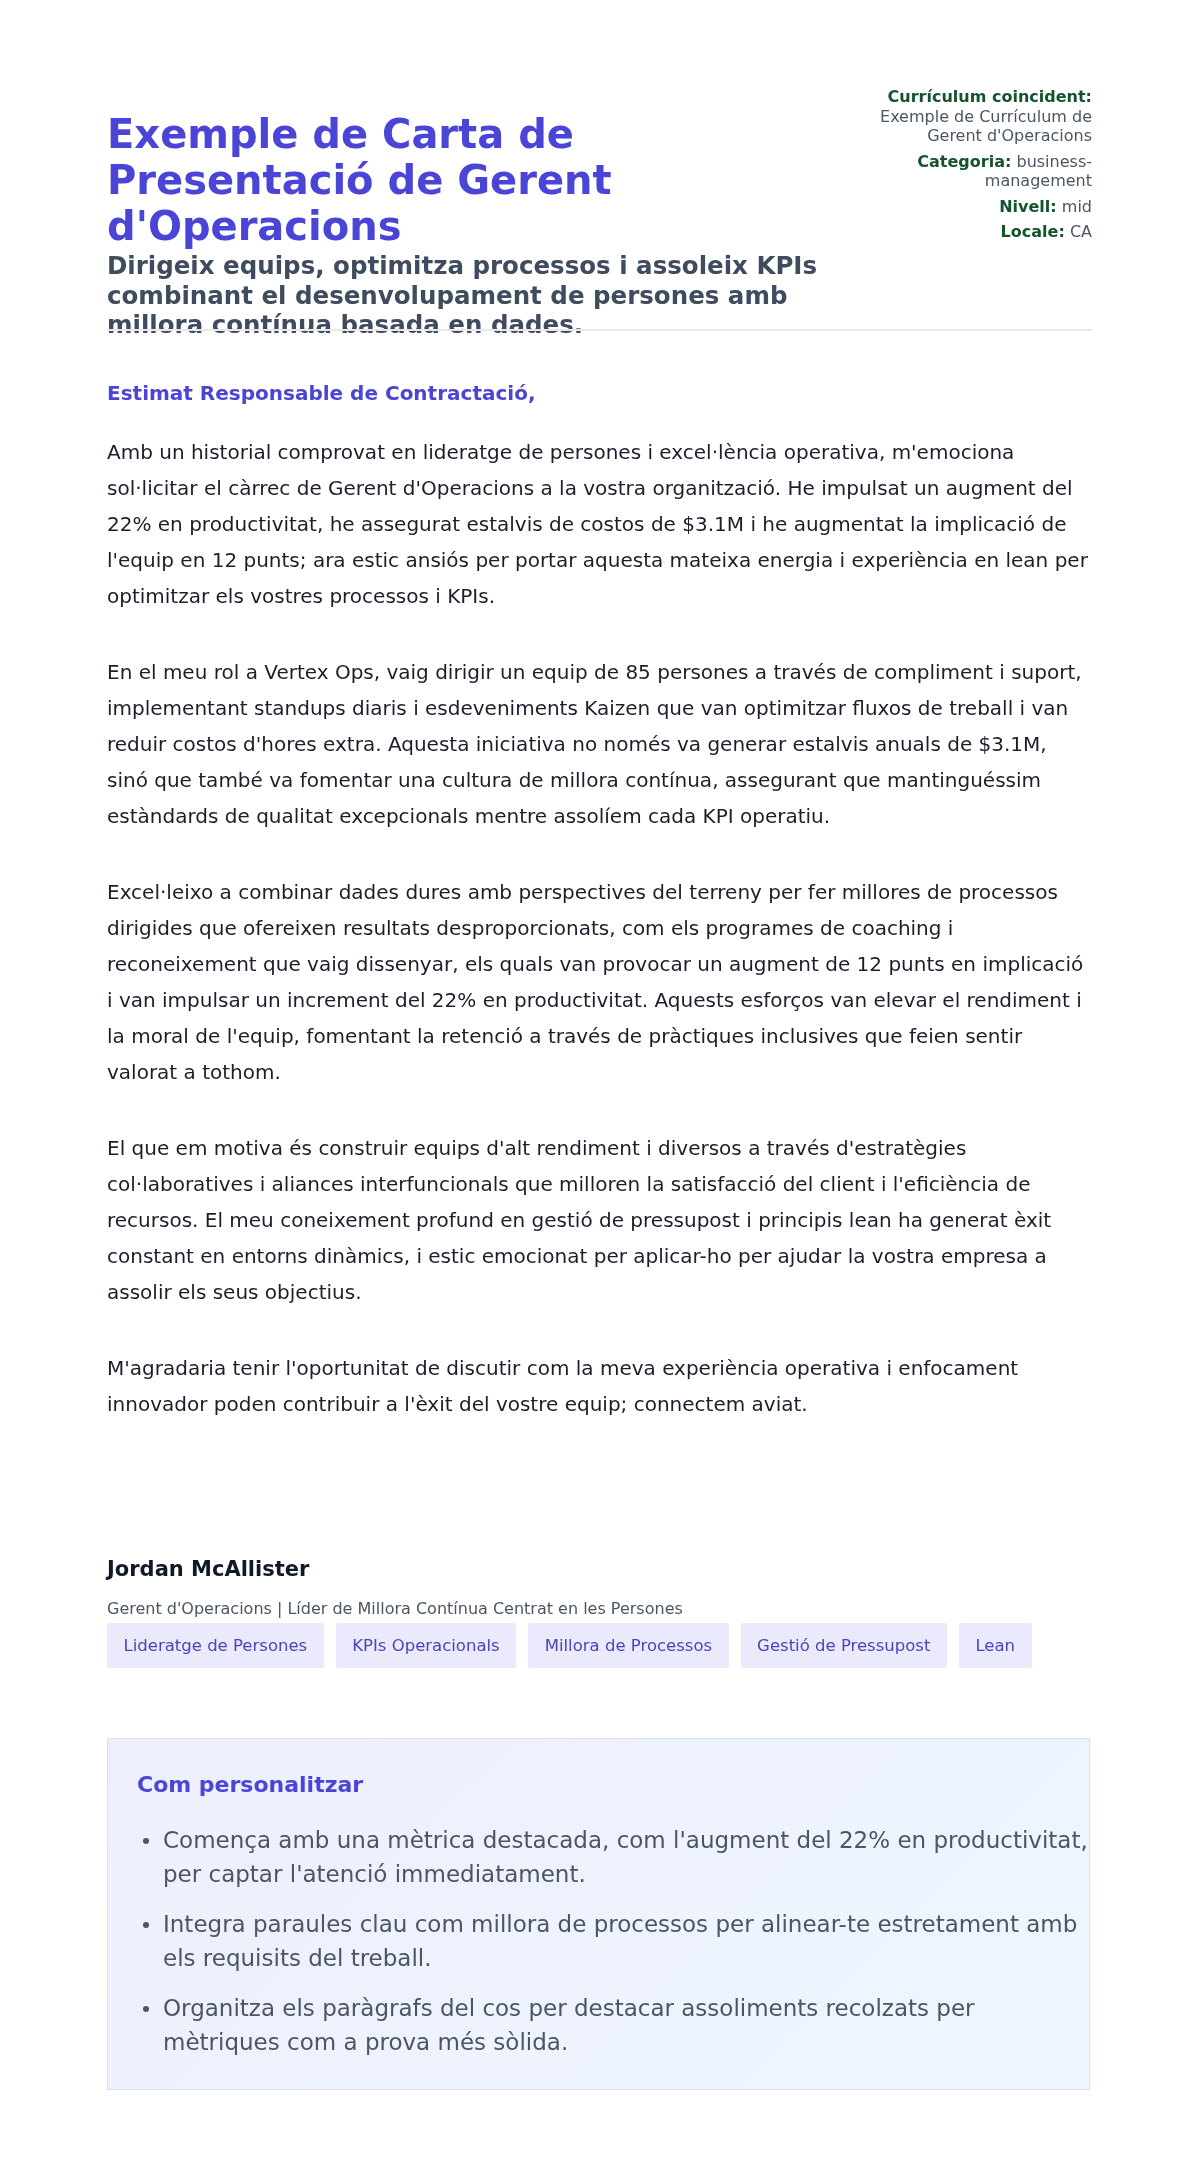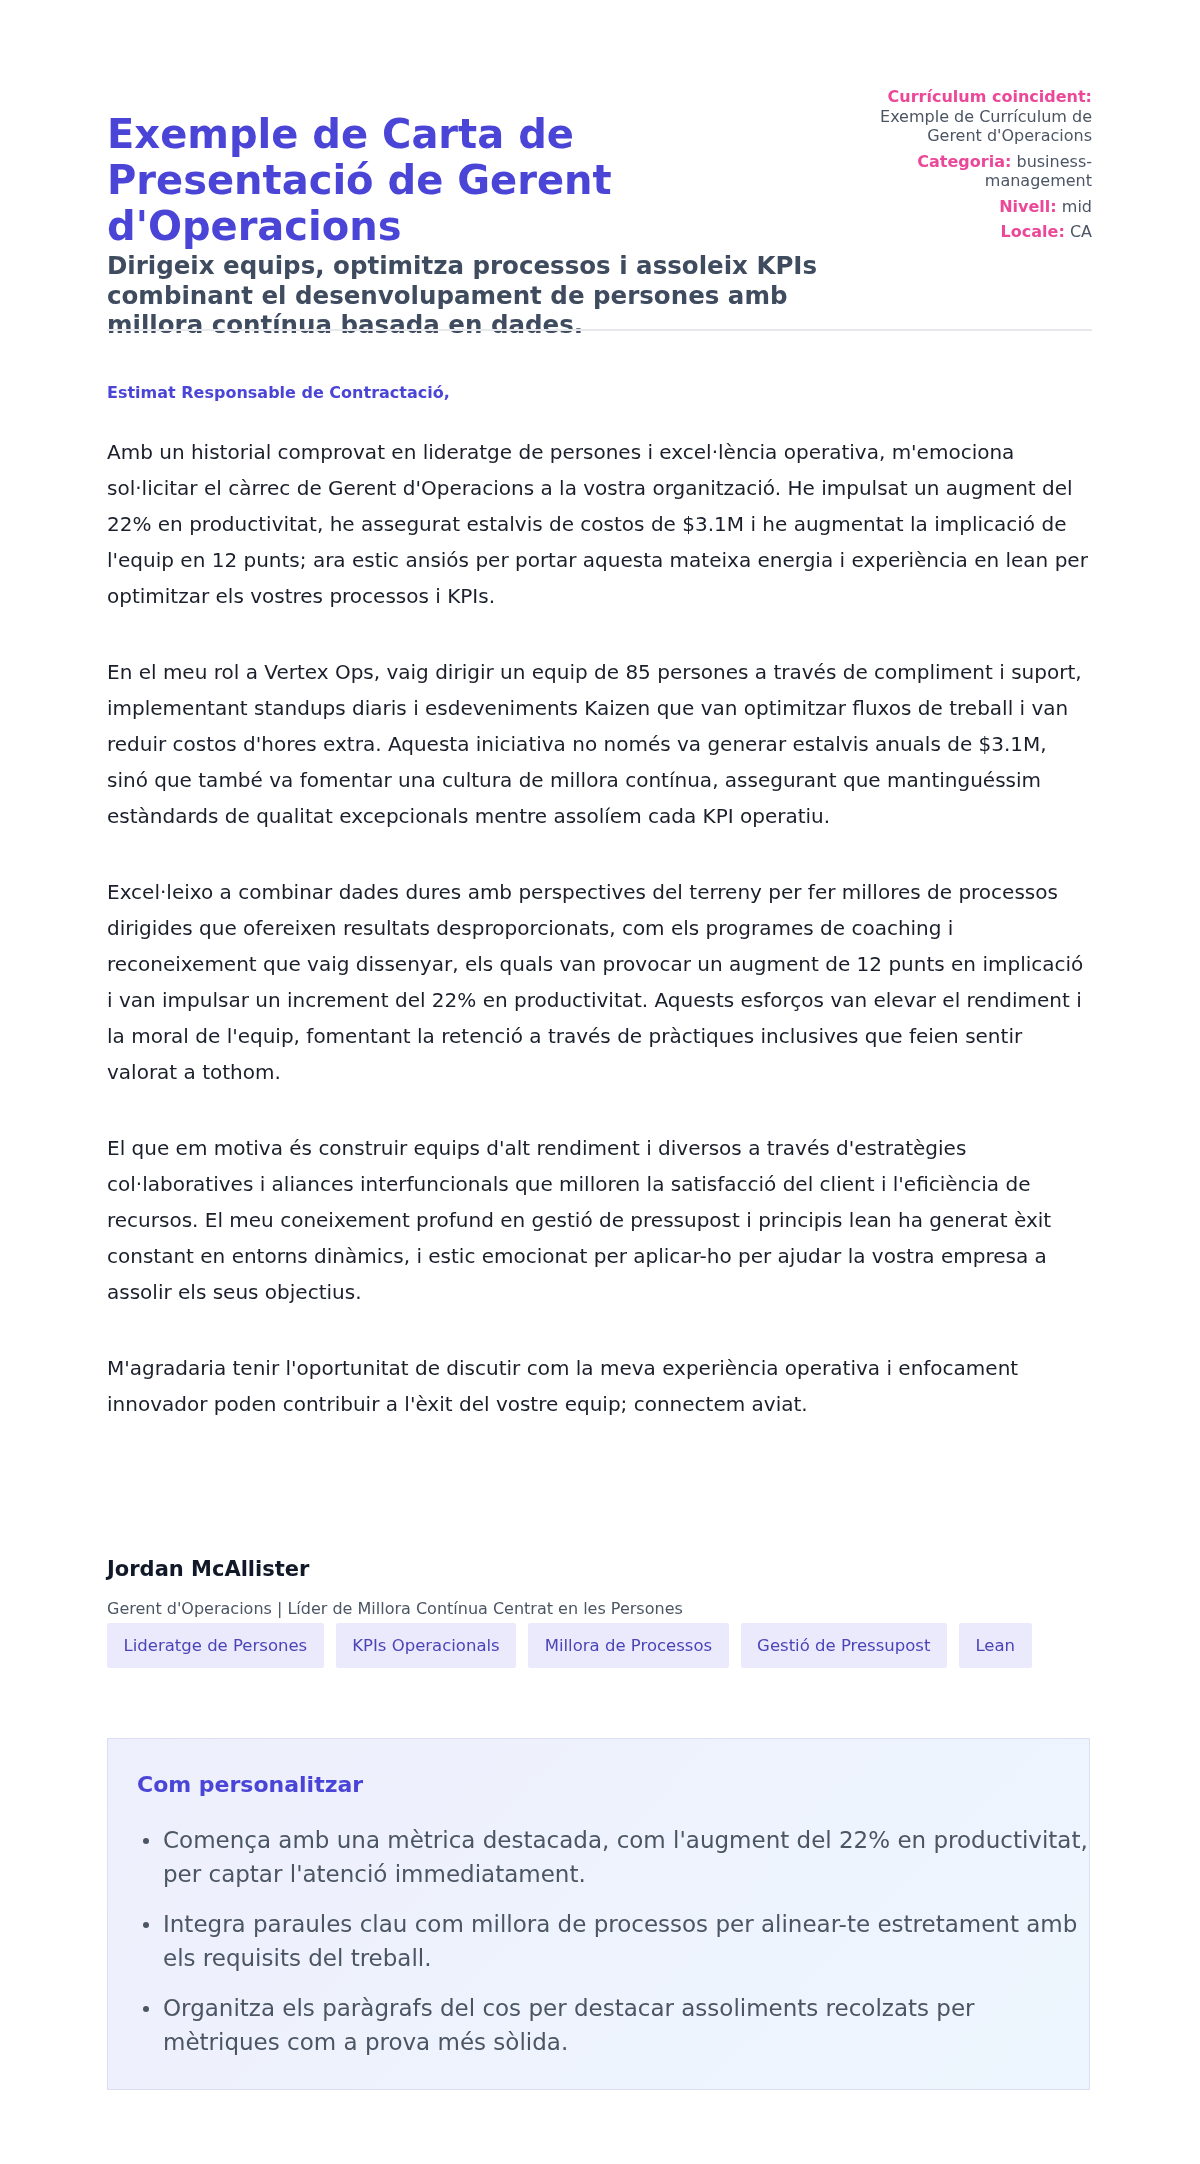--- a/index.html
+++ b/index.html
@@ -42,35 +42,35 @@
     position: absolute;
     right: 0;
     top: 66px;
     width: 260px;
     text-align: right;
     font-size: 16px;
     line-height: 19.5px;
     color: #4b5563;
   }
   .meta-row { margin-bottom: 6px; }
-  .meta-label { font-weight: bold; color: #ec4899; }
+  .meta-label { font-weight: bold; color: #14532d; }
   .divider {
     position: absolute;
     left: 0;
     top: 329px;
     width: 985px;
     height: 2px;
     background: #e8e8ec;
   }
   .salutation {
     position: absolute;
     top: 380px;
     left: 0;
     margin: 0;
-    font-size: 16px;
+    font-size: 20px;
     line-height: 26px;
     font-weight: bold;
     color: #4a45d6;
   }
   .body-text {
     position: absolute;
     top: 434px;
     left: 0;
     width: 985px;
   }

